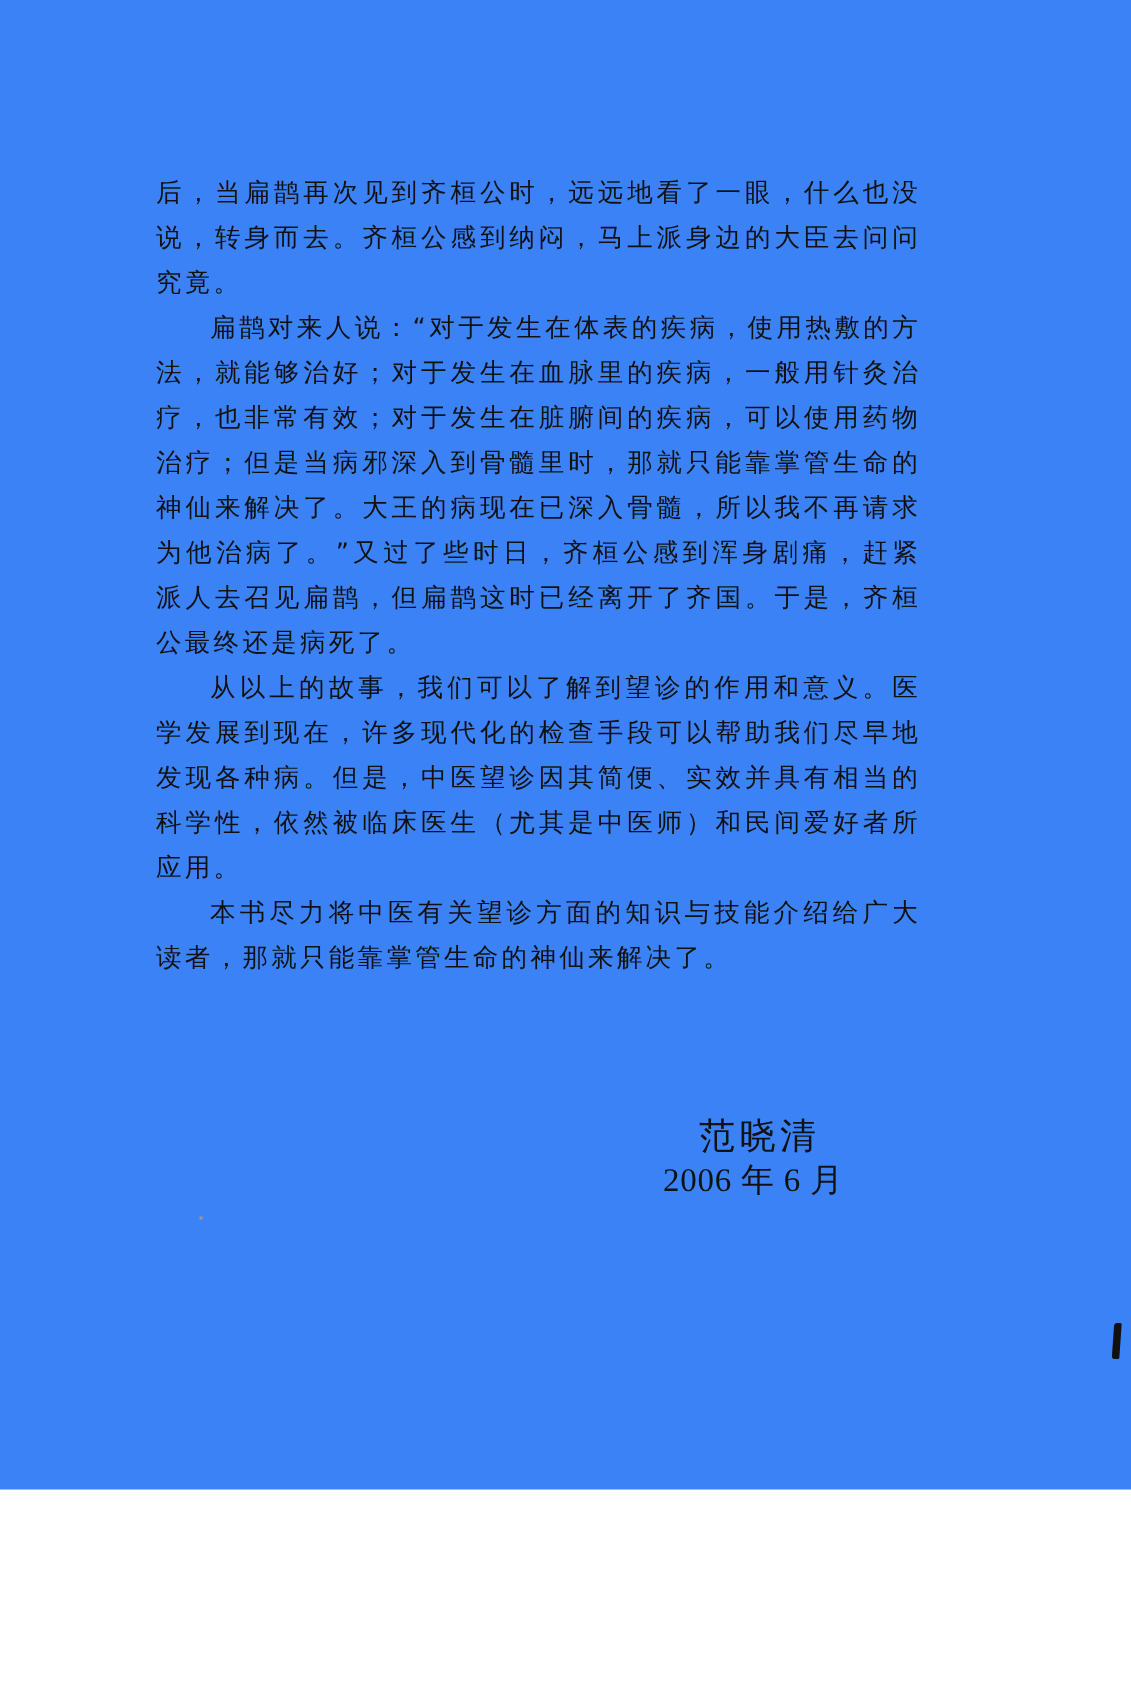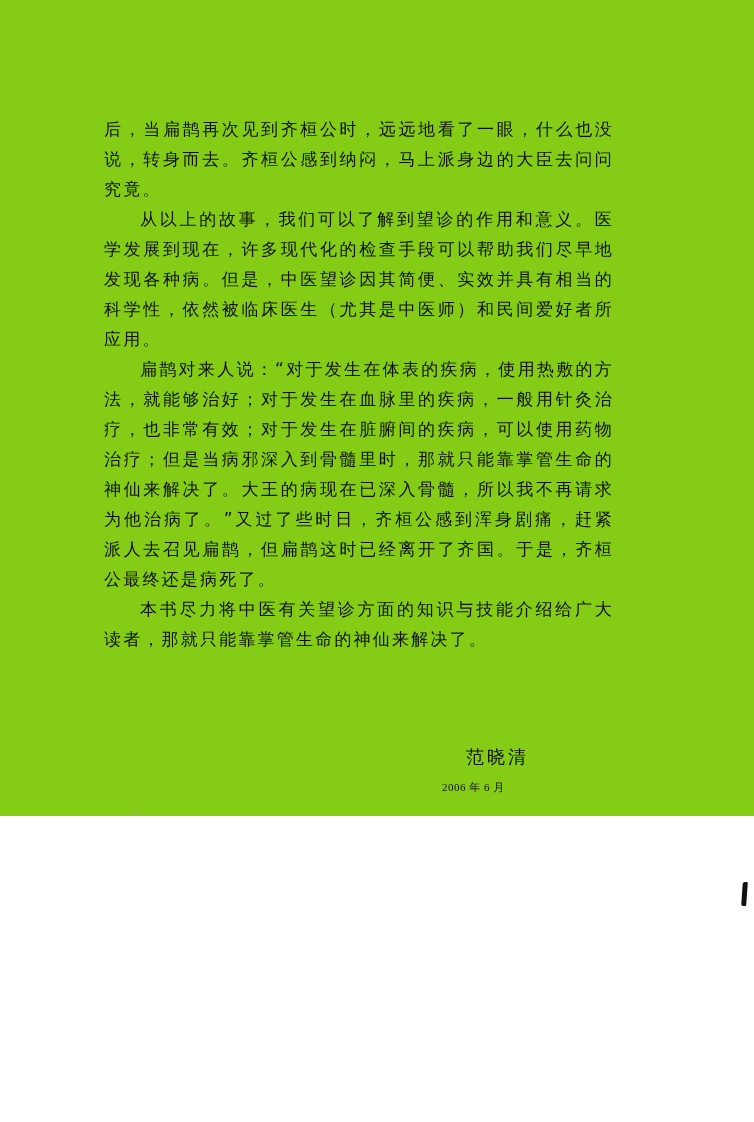--- a/index.html
+++ b/index.html
@@ -11,22 +11,22 @@
       width: 754px;
       height: 1122px;
       position: relative;
       overflow: hidden;
       font-family: "DejaVu Sans", sans-serif;
       color: #111111;
     }
     .page {
       position: absolute;
       left: 0; top: 0;
-      width: 754px; height: 816px;
-      background: #84cc16;
+      width: 754px; height: 993px;
+      background: #3b82f6;
     }
     .body-text {
       position: absolute;
       left: 104px;
       top: 114px;
       width: 510px;
     }
     .para {
       margin: 0;
       font-size: 17px;
@@ -37,29 +37,29 @@
     }
     .para.indent { text-indent: 36px; }
     .signature {
       position: absolute;
       left: 442px;
       top: 744px;
       width: 160px;
     }
     .sig-name {
       font-family: "DejaVu Serif", serif;
-      font-size: 18px;
+      font-size: 24px;
       line-height: 26px;
       letter-spacing: 3px;
       padding-left: 24px;
       margin: 0;
     }
     .sig-date {
       font-family: "Liberation Serif", serif;
-      font-size: 11px;
+      font-size: 22px;
       line-height: 26px;
       margin: 4px 0 0 0;
       letter-spacing: 0.5px;
     }
     .speck {
       position: absolute;
       left: 133px; top: 811px;
       width: 2px; height: 2px;
       background: #999999;
     }
@@ -71,22 +71,22 @@
       border-radius: 2px 1px 1px 2px;
       transform: skewX(-4deg);
     }
   </style>
 </head>
 <body>
 
 <div class="page">
   <div class="body-text">
     <p class="para">后，当扁鹊再次见到齐桓公时，远远地看了一眼，什么也没说，转身而去。齐桓公感到纳闷，马上派身边的大臣去问问究竟。</p>
+    <p class="para indent">扁鹊对来人说：“对于发生在体表的疾病，使用热敷的方法，就能够治好；对于发生在血脉里的疾病，一般用针灸治疗，也非常有效；对于发生在脏腑间的疾病，可以使用药物治疗；但是当病邪深入到骨髓里时，那就只能靠掌管生命的神仙来解决了。大王的病现在已深入骨髓，所以我不再请求为他治病了。”又过了些时日，齐桓公感到浑身剧痛，赶紧派人去召见扁鹊，但扁鹊这时已经离开了齐国。于是，齐桓公最终还是病死了。</p>
     <p class="para indent">从以上的故事，我们可以了解到望诊的作用和意义。医学发展到现在，许多现代化的检查手段可以帮助我们尽早地发现各种病。但是，中医望诊因其简便、实效并具有相当的科学性，依然被临床医生（尤其是中医师）和民间爱好者所应用。</p>
-    <p class="para indent">扁鹊对来人说：“对于发生在体表的疾病，使用热敷的方法，就能够治好；对于发生在血脉里的疾病，一般用针灸治疗，也非常有效；对于发生在脏腑间的疾病，可以使用药物治疗；但是当病邪深入到骨髓里时，那就只能靠掌管生命的神仙来解决了。大王的病现在已深入骨髓，所以我不再请求为他治病了。”又过了些时日，齐桓公感到浑身剧痛，赶紧派人去召见扁鹊，但扁鹊这时已经离开了齐国。于是，齐桓公最终还是病死了。</p>
     <p class="para indent">本书尽力将中医有关望诊方面的知识与技能介绍给广大读者，那就只能靠掌管生命的神仙来解决了。</p>
   </div>
 
   <div class="signature">
     <p class="sig-name">范晓清</p>
     <p class="sig-date">2006 年 6 月</p>
   </div>
 
   <div class="speck"></div>
   <div class="edge-mark"></div>

